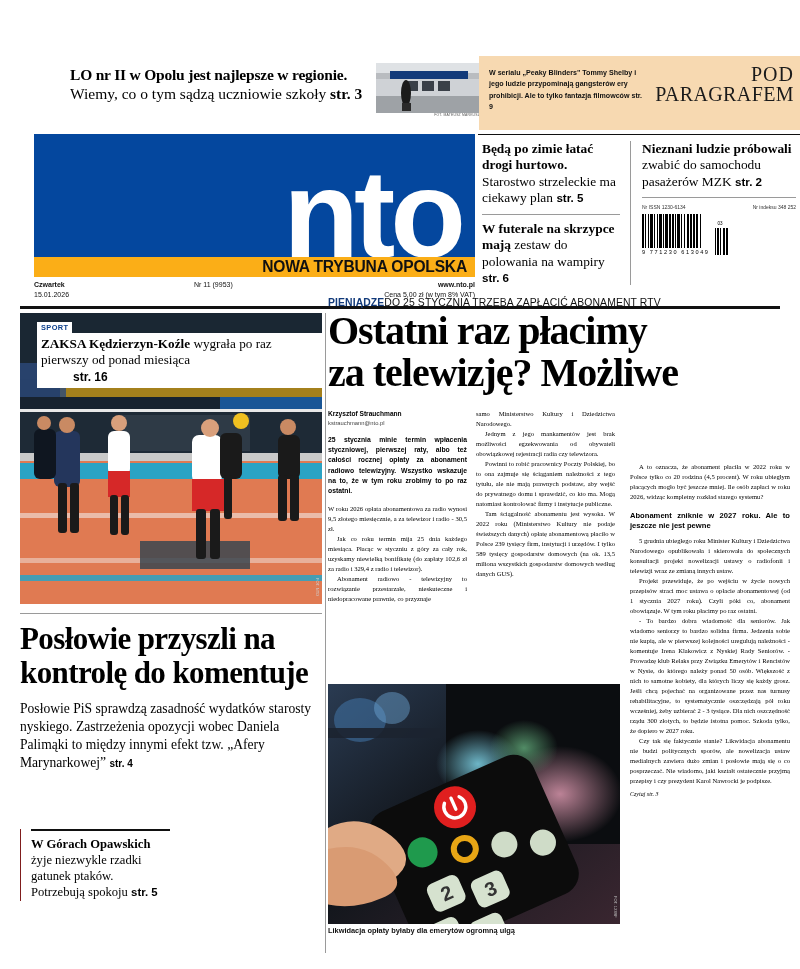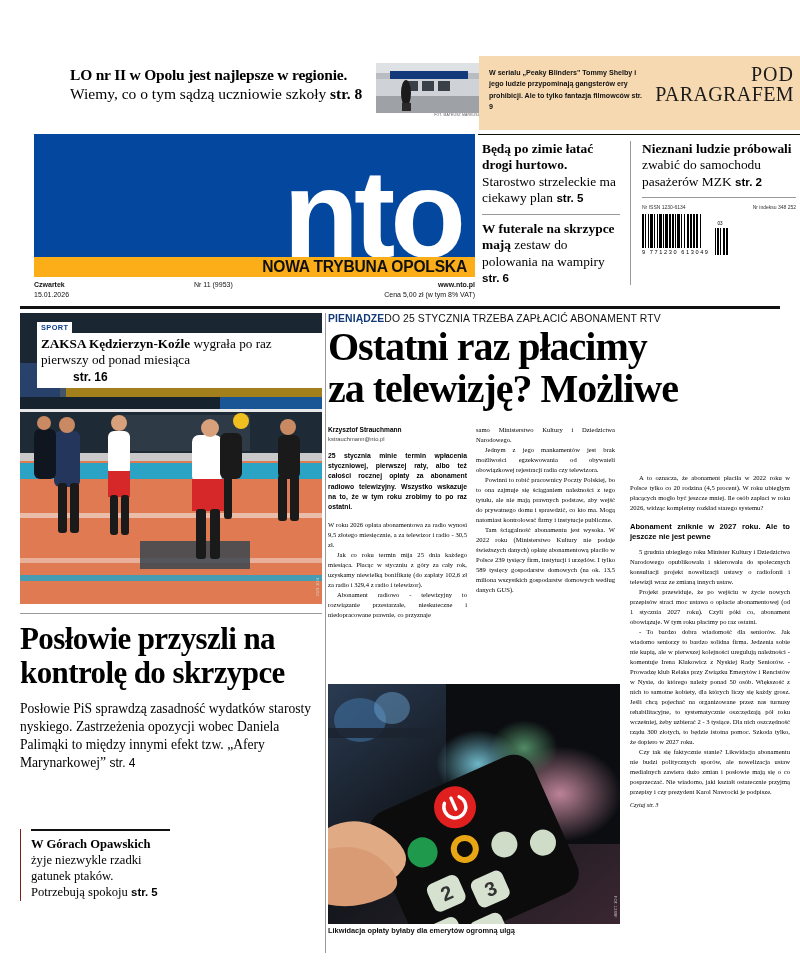--- a/index.html
+++ b/index.html
@@ -63,67 +63,67 @@
   .sp-label{position:absolute;left:17px;top:9px;background:#fff;padding:1px 4px;font-family:"Liberation Sans",sans-serif;font-weight:bold;font-size:7.4px;color:#0b3f8c;letter-spacing:.4px;}
   .sp-box{position:absolute;left:17px;top:20px;background:#fff;padding:3px 6px 4px 4px;}
   .sp-box .t1{font-family:"Liberation Serif",serif;font-size:13.2px;line-height:1.24;}
   .sp-box .t1 b{font-weight:bold;}
   .sp-box .pg{font-family:"Liberation Sans",sans-serif;font-weight:bold;font-size:12px;margin-top:1px;margin-left:32px;}
   .sp-credit{position:absolute;right:2px;bottom:8px;font-family:"Liberation Sans",sans-serif;font-size:4px;color:#cfcfcf;writing-mode:vertical-rl;}
 
   .lc-rule{height:1px;background:#9a9a9a;margin:9px 0 8px 0;}
   .lc-head{font-family:"Liberation Serif",serif;font-weight:bold;font-size:31px;line-height:1.1;letter-spacing:-.6px;}
   .lc-lead{font-family:"Liberation Serif",serif;font-size:13.6px;line-height:1.32;margin-top:10px;}
-  .lc-lead .pg{font-family:"Liberation Sans",sans-serif;font-weight:normal;font-size:12px;}
+  .lc-lead .pg{font-family:"Liberation Sans",sans-serif;font-weight:bold;font-size:10px;}
 
   .lc-bottom{position:absolute;left:20px;top:829px;width:302px;display:flex;}
   .lb-c{width:150px;box-sizing:border-box;}
   .lb-c.first{padding-right:9px;}
   .lb-c.second{padding-left:10px;border-left:1px solid #7f1d1d;}
   .lb-top{height:2px;background:#111;margin-bottom:6px;}
   .lb-txt{font-family:"Liberation Serif",serif;font-size:12.6px;line-height:1.27;}
   .lb-txt b{font-weight:bold;}
   .lb-txt .pg{font-family:"Liberation Sans",sans-serif;font-weight:bold;font-size:11.4px;}
 
   .vdiv{position:absolute;left:325px;top:313px;width:1px;height:640px;background:#9a9a9a;}
 
   
-  .main{position:absolute;left:328px;top:313px;width:462px;}
+  .main{position:absolute;left:328px;top:297px;width:462px;}
   .kicker{font-family:"Liberation Sans",sans-serif;font-size:10.4px;letter-spacing:.1px;color:#111;margin-bottom:2px;}
   .kicker b{color:#123a7a;font-weight:bold;}
   .mainhead{font-family:"Liberation Serif",serif;font-weight:bold;font-size:40px;line-height:1.04;letter-spacing:-1px;margin-top:2px;}
 
   .artcols{display:flex;margin-top:16px;}
   .ac{width:148px;box-sizing:border-box;padding-right:9px;font-family:"Liberation Serif",serif;font-size:6.6px;line-height:1.52;text-align:justify;}
   .ac.last{padding-right:0;width:160px;}
   .byline{font-family:"Liberation Sans",sans-serif;font-size:6.6px;font-weight:bold;}
   .byemail{font-family:"Liberation Sans",sans-serif;font-size:5.8px;color:#444;margin-bottom:7px;}
   .lead{font-family:"Liberation Sans",sans-serif;font-weight:bold;font-size:6.8px;line-height:1.5;text-align:justify;margin-bottom:8px;}
   .ac p{margin:0;text-indent:9px;}
   .ac p.noind{text-indent:0;}
   .sub{font-family:"Liberation Sans",sans-serif;font-weight:bold;font-size:7.6px;line-height:1.35;margin:9px 0 4px 0;}
   .readmore{font-style:italic;font-size:6px;margin-top:4px;}
 
   .tvphoto{position:absolute;left:328px;top:684px;width:292px;height:240px;overflow:hidden;background:#101010;}
   .tv-credit{position:absolute;right:2px;bottom:6px;font-family:"Liberation Sans",sans-serif;font-size:4px;color:#bbb;writing-mode:vertical-rl;}
   .tvcap{position:absolute;left:328px;top:926px;width:292px;font-family:"Liberation Sans",sans-serif;font-weight:bold;font-size:7.4px;color:#111;}
 
-  .col3{position:absolute;left:630px;top:473px;width:160px;font-family:"Liberation Serif",serif;font-size:6.6px;line-height:1.52;text-align:justify;}
+  .col3{position:absolute;left:630px;top:462px;width:160px;font-family:"Liberation Serif",serif;font-size:6.6px;line-height:1.52;text-align:justify;}
   .col3 p{margin:0;text-indent:9px;}
 </style>
 </head>
 <body>
 
 <div class="page">
 
   <div class="topstrip">
     <div class="topstrip-left">
       <div class="ts-head">
         <div class="l1">LO nr II w Opolu jest najlepsze w regionie.</div>
-        <div class="l2"><span>Wiemy, co o tym sądzą uczniowie szkoły </span><b>str. 8</b></div>
+        <div class="l2"><span>Wiemy, co o tym sądzą uczniowie szkoły </span><b>str. 3</b></div>
       </div>
       <div class="ts-photo">
         <svg width="104" height="50" viewBox="0 0 104 50" preserveAspectRatio="none">
           <rect width="104" height="50" fill="#b9bcc0"></rect>
           <rect x="0" y="0" width="104" height="10" fill="#dfe2e5"></rect>
           <rect x="14" y="8" width="78" height="8" fill="#123a7a"></rect>
           <rect x="0" y="16" width="104" height="17" fill="#cfd2d6"></rect>
           <rect x="30" y="18" width="12" height="10" fill="#3a4048"></rect>
           <rect x="46" y="18" width="12" height="10" fill="#3a4048"></rect>
           <rect x="62" y="18" width="12" height="10" fill="#3a4048"></rect>
@@ -304,21 +304,21 @@
         </g>
       </svg>
       <div class="sp-label">SPORT</div>
       <div class="sp-box">
         <div class="t1"><b>ZAKSA Kędzierzyn-Koźle</b><span> wygrała po raz pierwszy od ponad miesiąca</span></div>
         <div class="pg">str. 16</div>
       </div>
       <div class="sp-credit">FOT. NTO</div>
     </div>
     <div class="lc-rule"></div>
-    <div class="lc-head">Posłowie przyszli na kontrolę do skrzypce</div>
+    <div class="lc-head">Posłowie przyszli na kontrolę do komentuje</div>
     <div class="lc-lead"><span>Posłowie PiS sprawdzą zasadność wydatków starosty nyskiego. Zastrzeżenia opozycji wobec Daniela Palimąki to między innymi efekt tzw. „Afery Marynarkowej” </span><span class="pg">str. 4</span></div>
   </div>
 
   <div class="lc-bottom">
     <div class="lb-c second">
       <div class="lb-top"></div>
       <div class="lb-txt"><b>W Górach Opawskich</b><span> żyje niezwykle rzadki gatunek ptaków. Potrzebują spokoju </span><span class="pg">str. 5</span></div>
     </div>
   </div>
 

